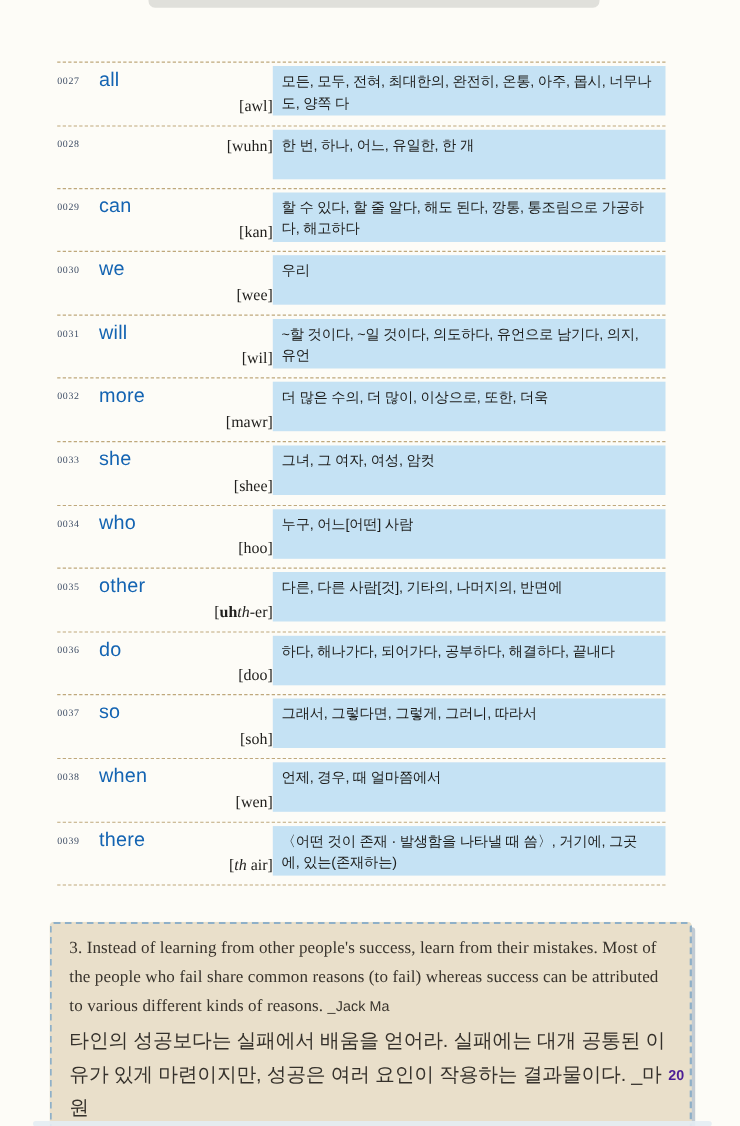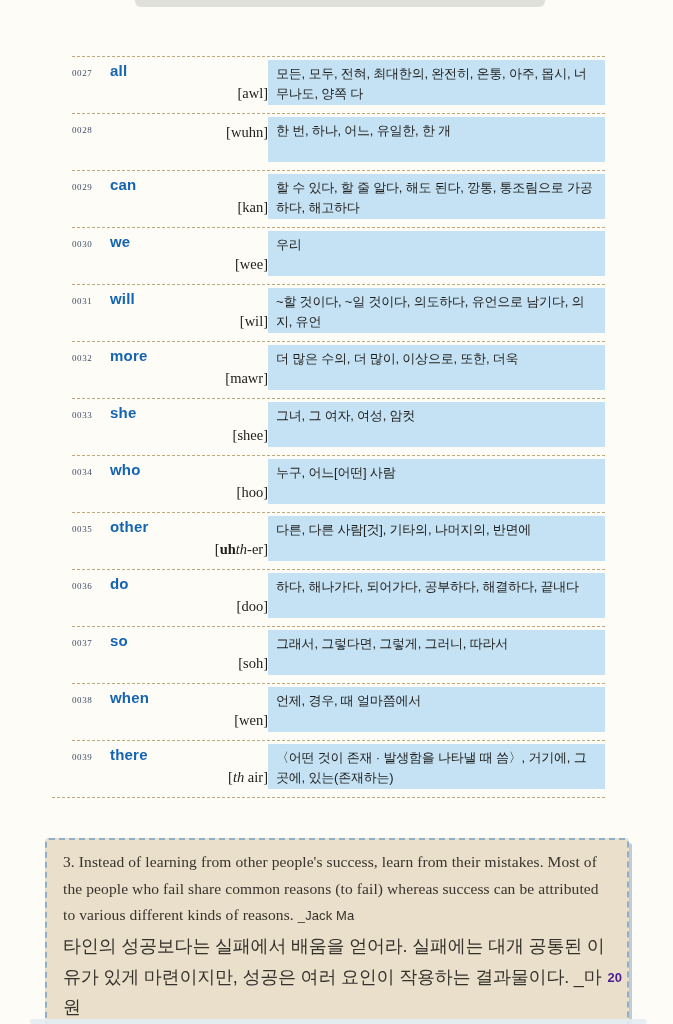--- a/index.html
+++ b/index.html
@@ -25,30 +25,29 @@
   .entries {
     position: absolute; left: 52px; top: 56px; width: 553px;
     border-bottom: 1px dashed var(--divider, #bfa87c);
   }
   .row {
     display: grid;
     grid-template-columns: 38px 158px 1fr;
     border-top: 1px dashed var(--divider, #bfa87c);
     padding: 3px 0 8px 0;
     box-sizing: border-box;
-    margin-left: 20px;
   }
   .num {
     font-size: 9px; color: #3f4e66; letter-spacing: .6px;
     padding-top: 8px;
     font-family: "Liberation Serif", serif;
   }
   .wordcol { padding-top: 2px; }
   .word {
-    font-size: 15px; font-weight: bold; color: var(--word-blue, #1464b2);
+    font-size: 18px; font-weight: normal; color: var(--word-blue, #1464b2);
     line-height: 1.2; letter-spacing: .2px;
   }
   .pron {
     font-family: "Liberation Serif", serif;
     font-size: 14.5px; color: #21201e; margin-top: 5px; text-align: right;
   }
   .pron .b { font-weight: bold; }
   .pron .i { font-style: italic; }
   .def {
     background: var(--def-bg, #c5e2f4);

